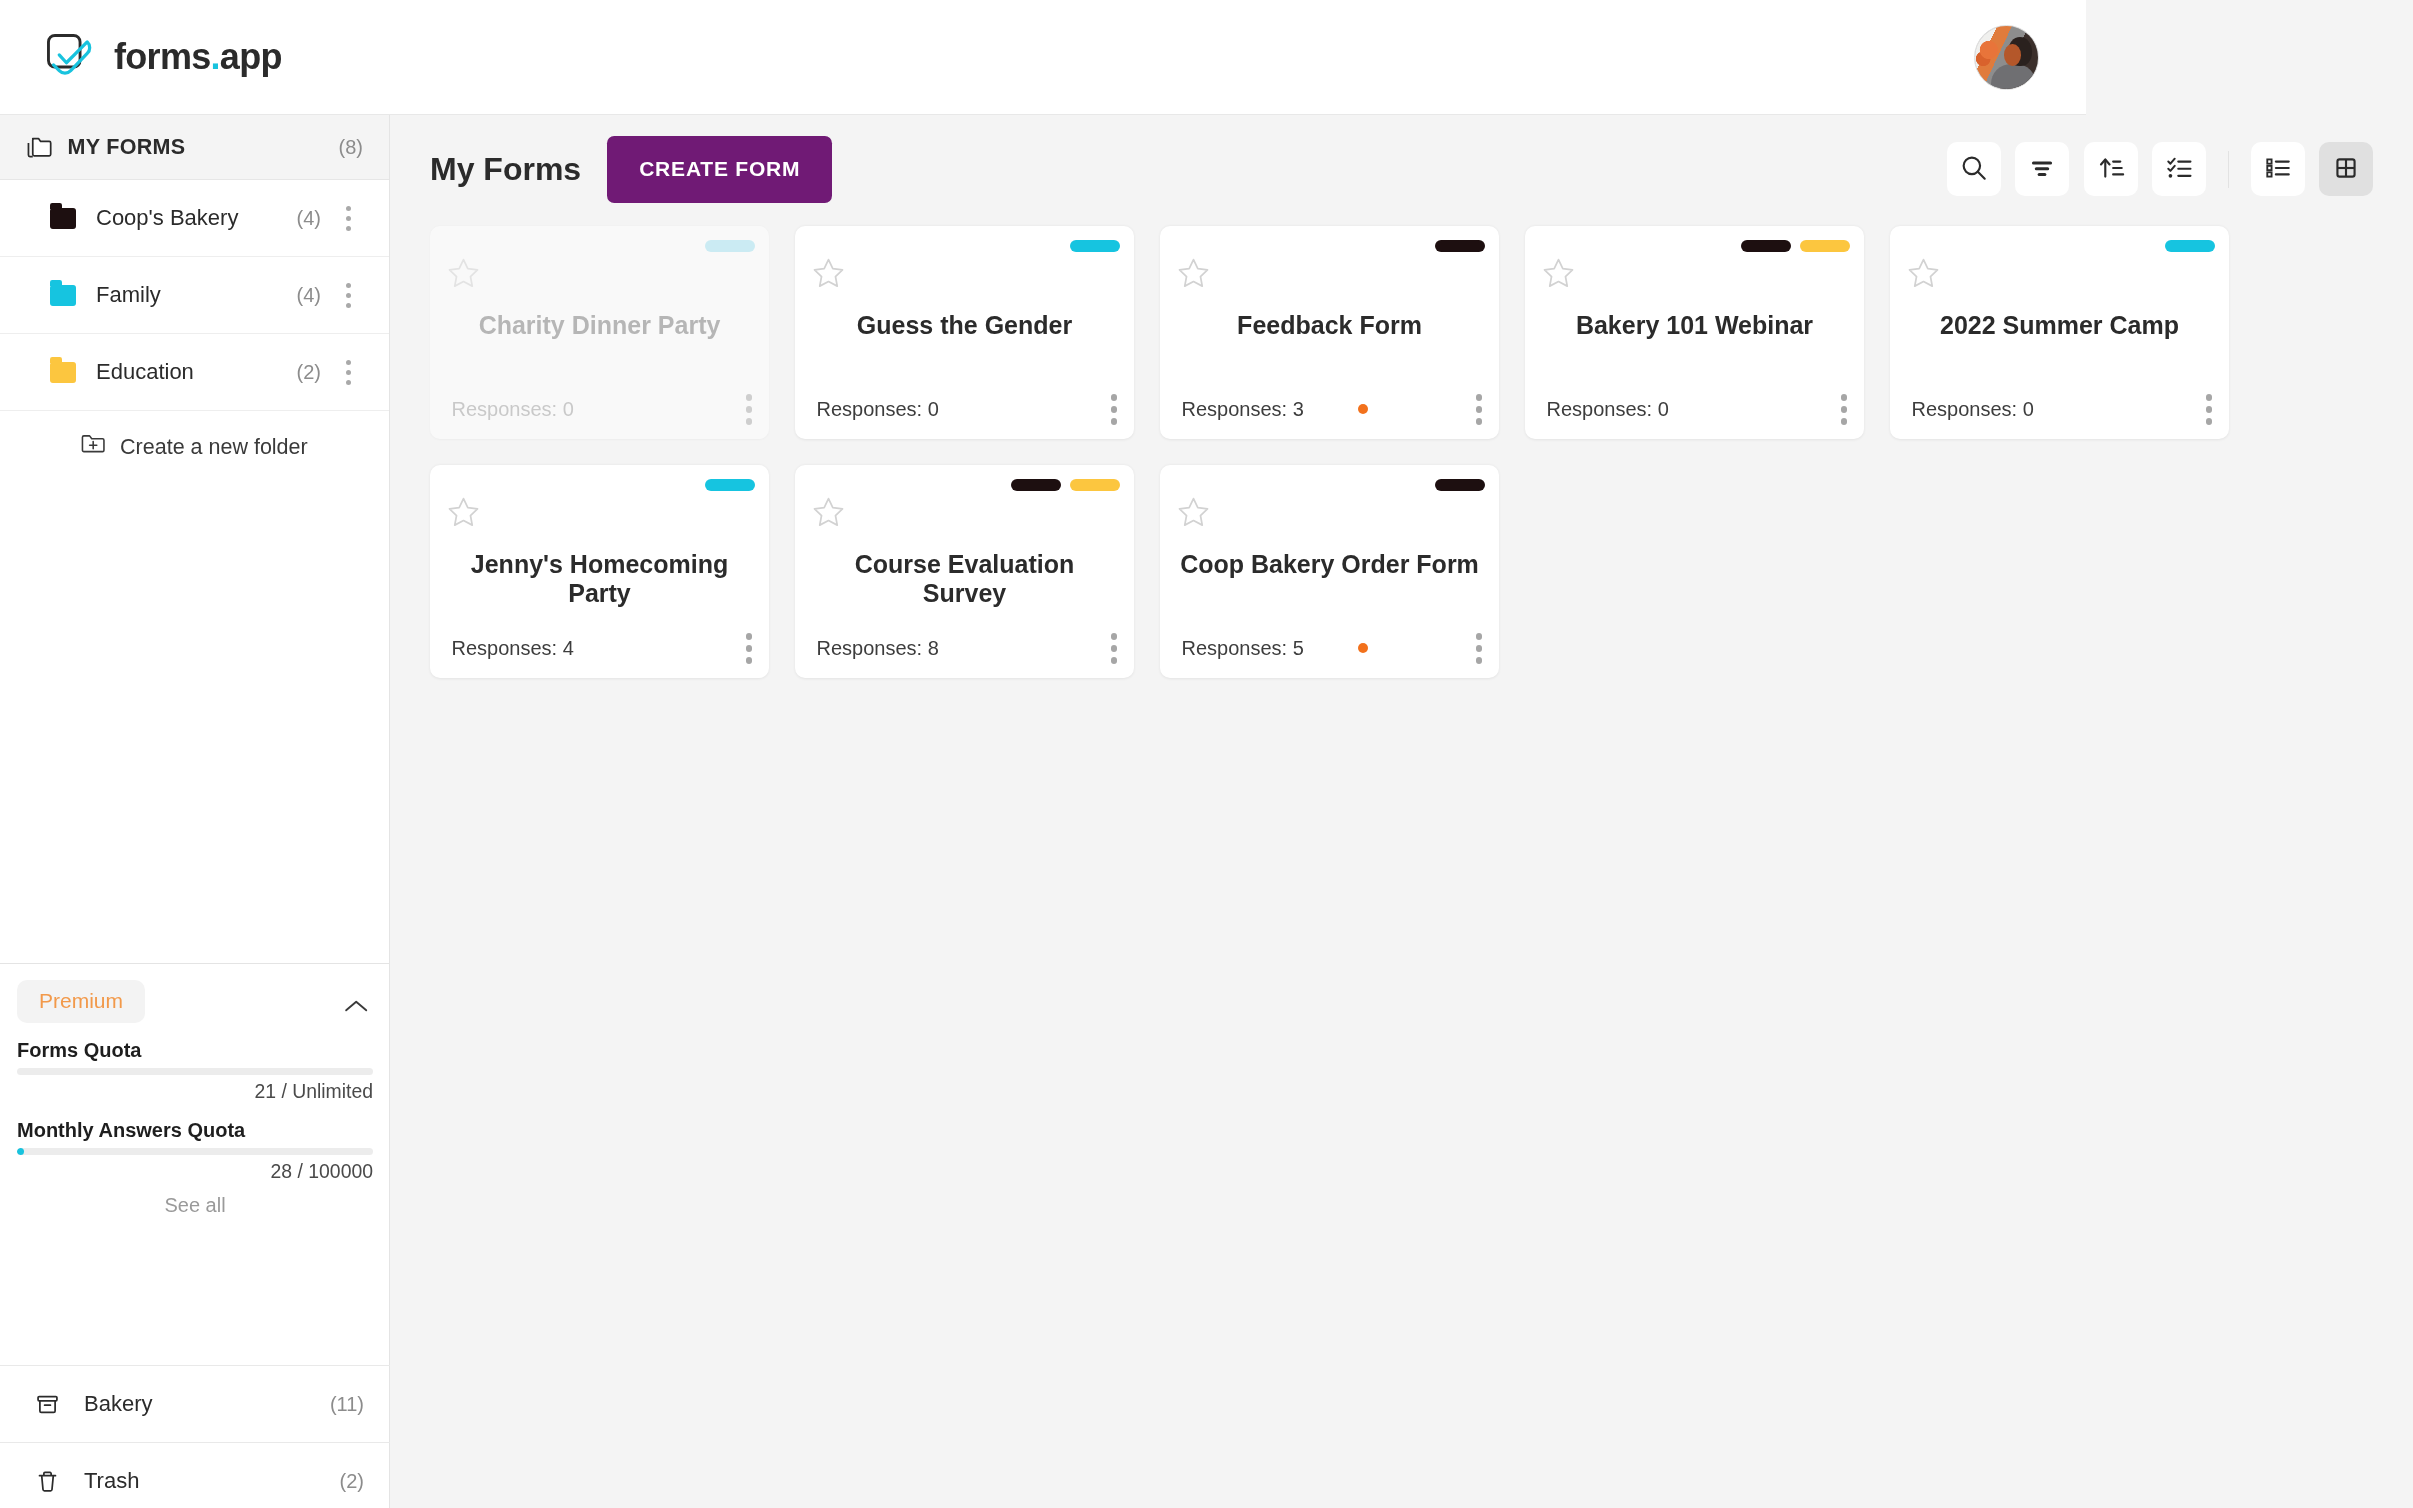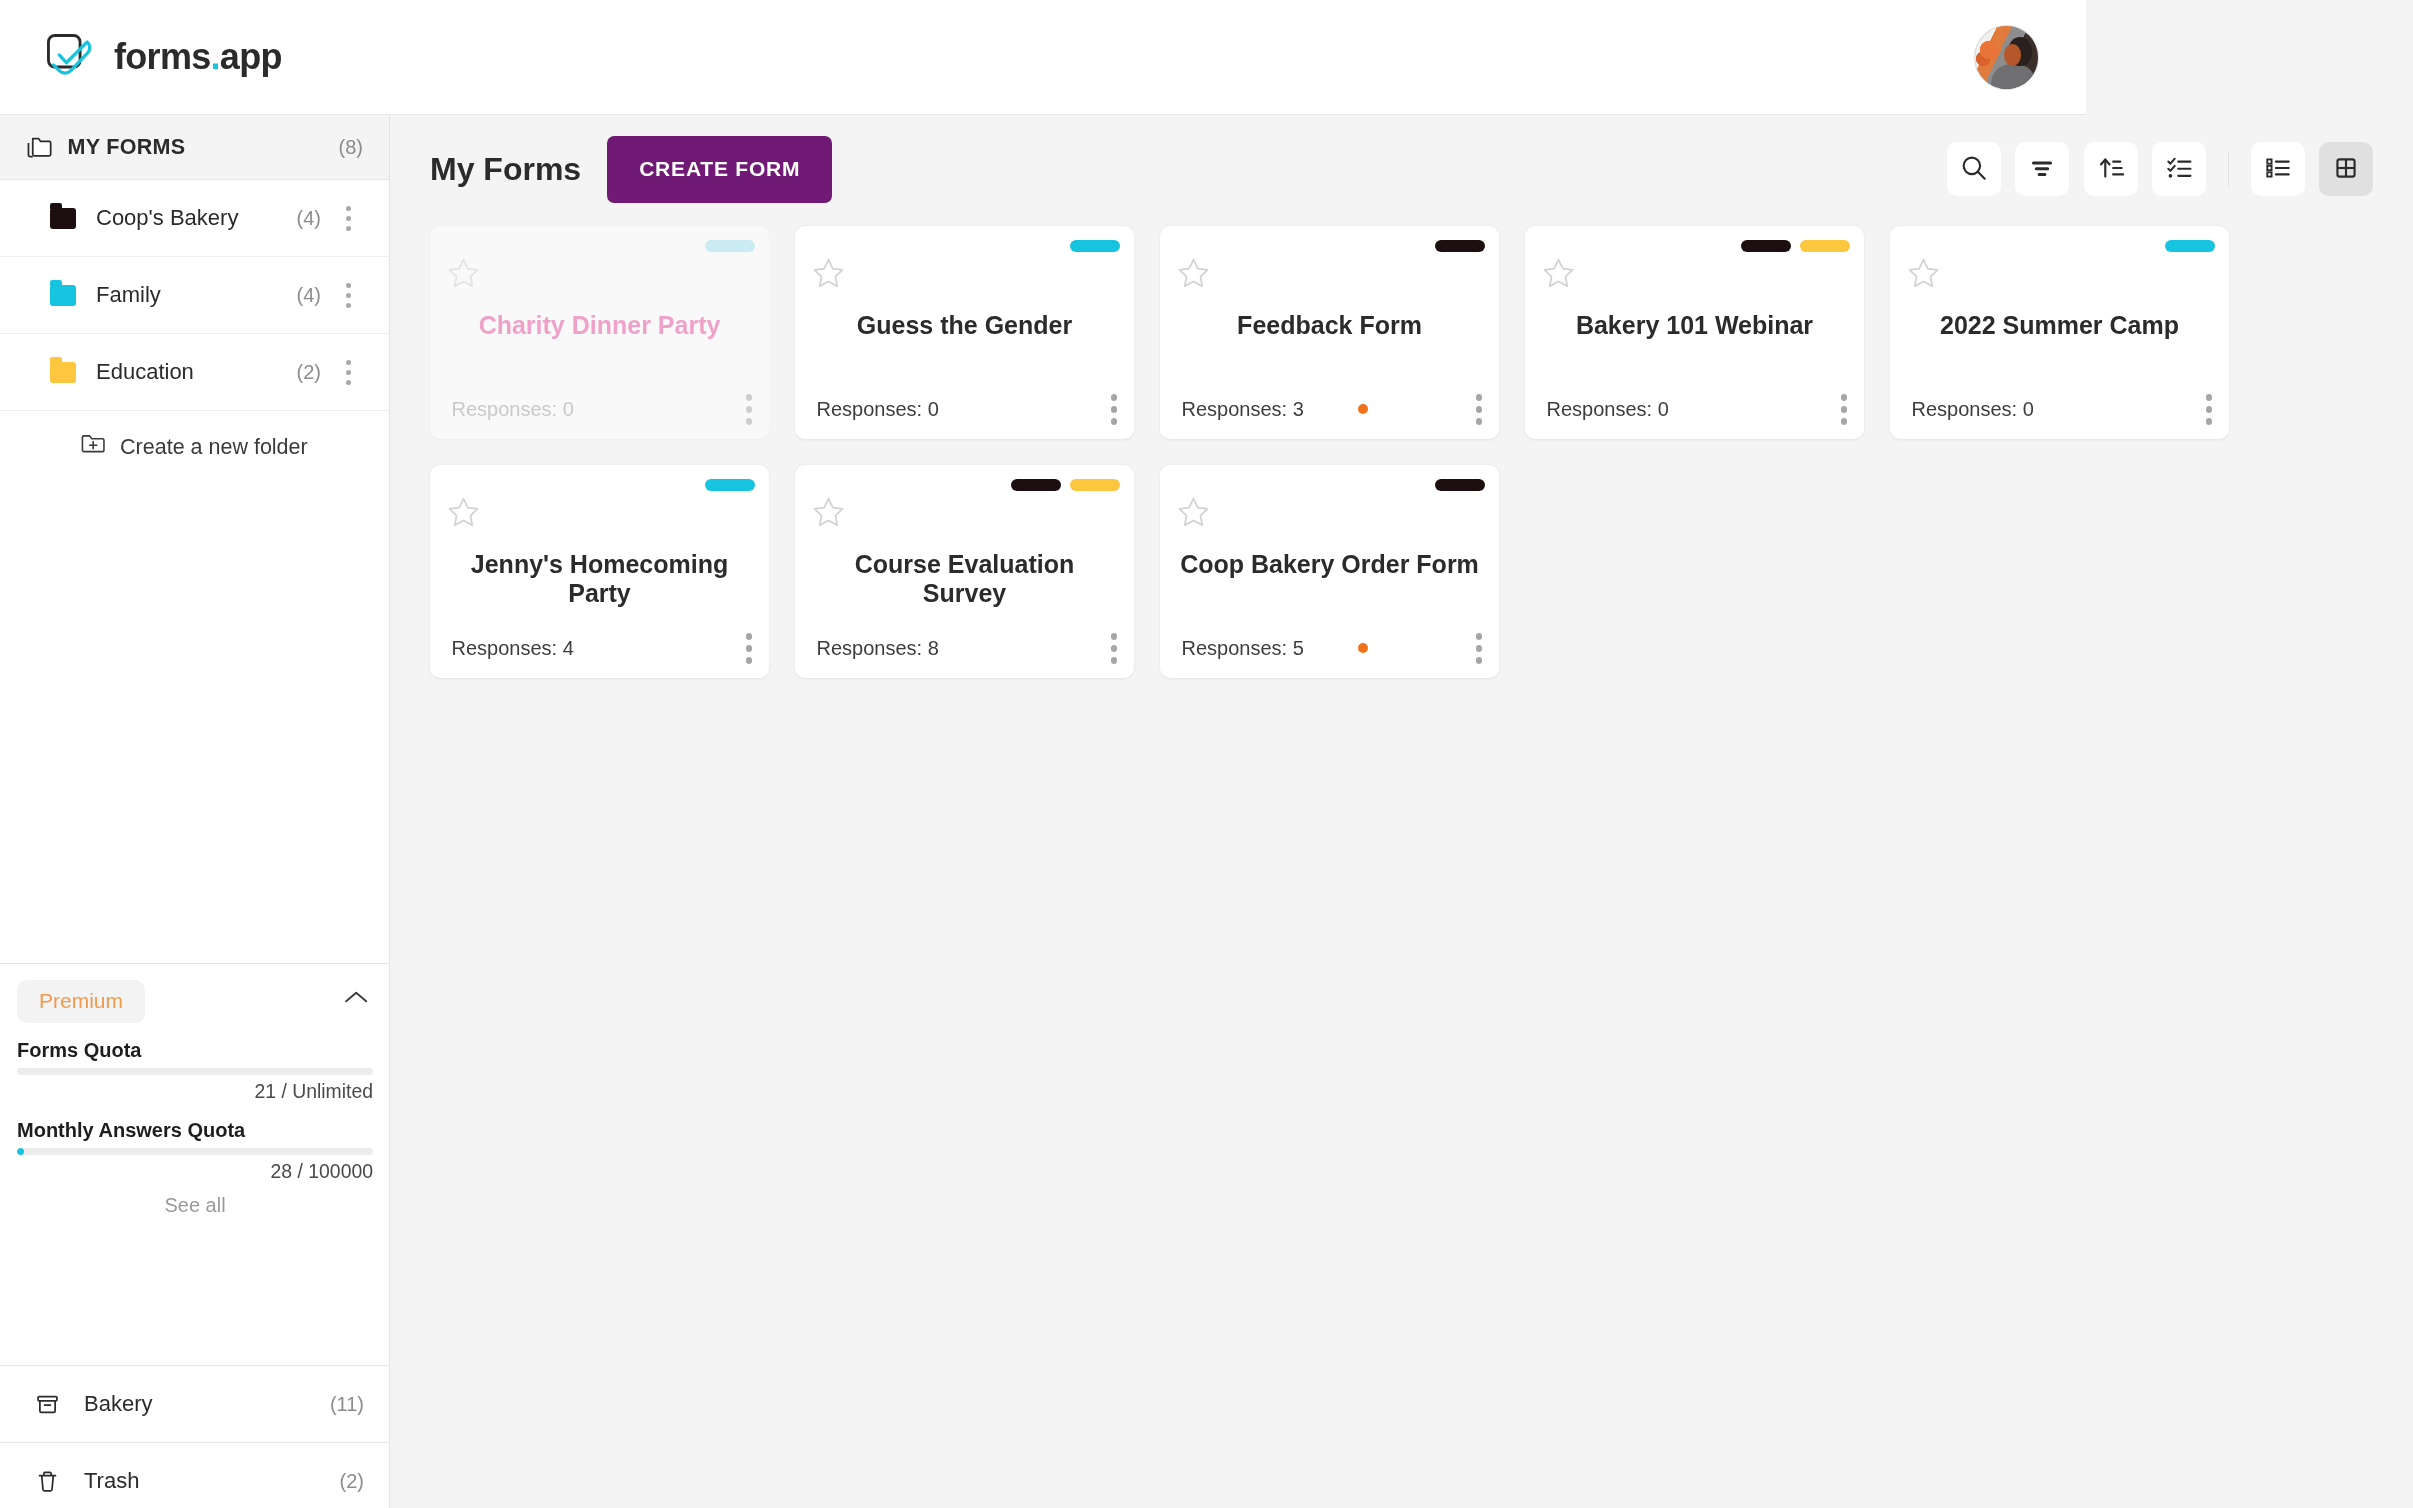--- a/index.html
+++ b/index.html
@@ -66,21 +66,21 @@
   .kebab { width:29px; display:flex; flex-direction:column; align-items:center; gap:5px; margin-left:13px; cursor:pointer; }
   .kebab i { display:block; width:5px; height:5px; border-radius:50%; background:#a9a9a9; }
 
   #create-folder {
     height:72px; display:flex; align-items:center; justify-content:center; gap:14.4px;
     font-size:21.5px; color:#3a3a3a; cursor:pointer;
   }
 
   
   #premium-block { position:absolute; left:0; top:848px; width:390px; border-top:0.7px solid #e4e4e4; padding:16px 17px 0 17px; }
-  #premium-head { display:flex; align-items:flex-start; justify-content:space-between; }
+  #premium-head { display:flex; align-items:flex-end; justify-content:space-between; }
   #premium-badge {
     background:#f3f3f3; color:#f2994a; font-size:21px; padding:9.3px 22px; border-radius:10px;
   }
   #premium-collapse { width:34px; height:34px; display:flex; align-items:center; justify-content:center; cursor:pointer; }
 
   .quota { margin-top:16px; }
   .quota-label { font-size:20px; font-weight:700; color:#1e1e1e; }
   .quota-track { margin-top:6.5px; height:6.5px; border-radius:4.3px; background:#ececec; overflow:hidden; }
   .quota-fill { height:100%; background:#18c3de; border-radius:4.3px; }
   .quota-value { margin-top:5px; font-size:19.4px; color:#4a4a4a; text-align:right; }
@@ -122,21 +122,21 @@
     box-shadow:0 0.7px 2.9px rgba(0,0,0,0.07); cursor:pointer;
   }
   .card.disabled { opacity:0.48; }
   .card-tags { position:absolute; right:14.4px; top:14.4px; display:flex; gap:8.6px; }
   .card-tag { width:50px; height:12.2px; border-radius:6.5px; }
   .card-star { position:absolute; left:17px; top:30px; }
   .card-title {
     position:absolute; left:0; right:0; top:85px; text-align:center;
     font-size:25px; font-weight:700; color:#2b2b2b; padding:0 16px;
   }
-  .card.disabled .card-title { color:#ec4899; }
+  .card.disabled .card-title { color:#737373; }
   .card-footer {
     position:absolute; left:21.5px; right:17px; bottom:14px;
     display:flex; align-items:center;gap:45px;
   }
   .card-responses { font-size:20px; color:#3d3d3d; }
   .card.disabled .card-responses { color:#9b9b9b; }
   .card-dot { width:10px; height:10px; border-radius:50%; background:#f2711c; margin-left:9.3px; }
   .card-kebab { margin-left:auto; display:flex; flex-direction:column; gap:5.7px; align-items:center; cursor:pointer; }
   .card-kebab i { width:6.5px; height:6.5px; border-radius:50%; background:#a6a6a6; display:block; }
 </style>

